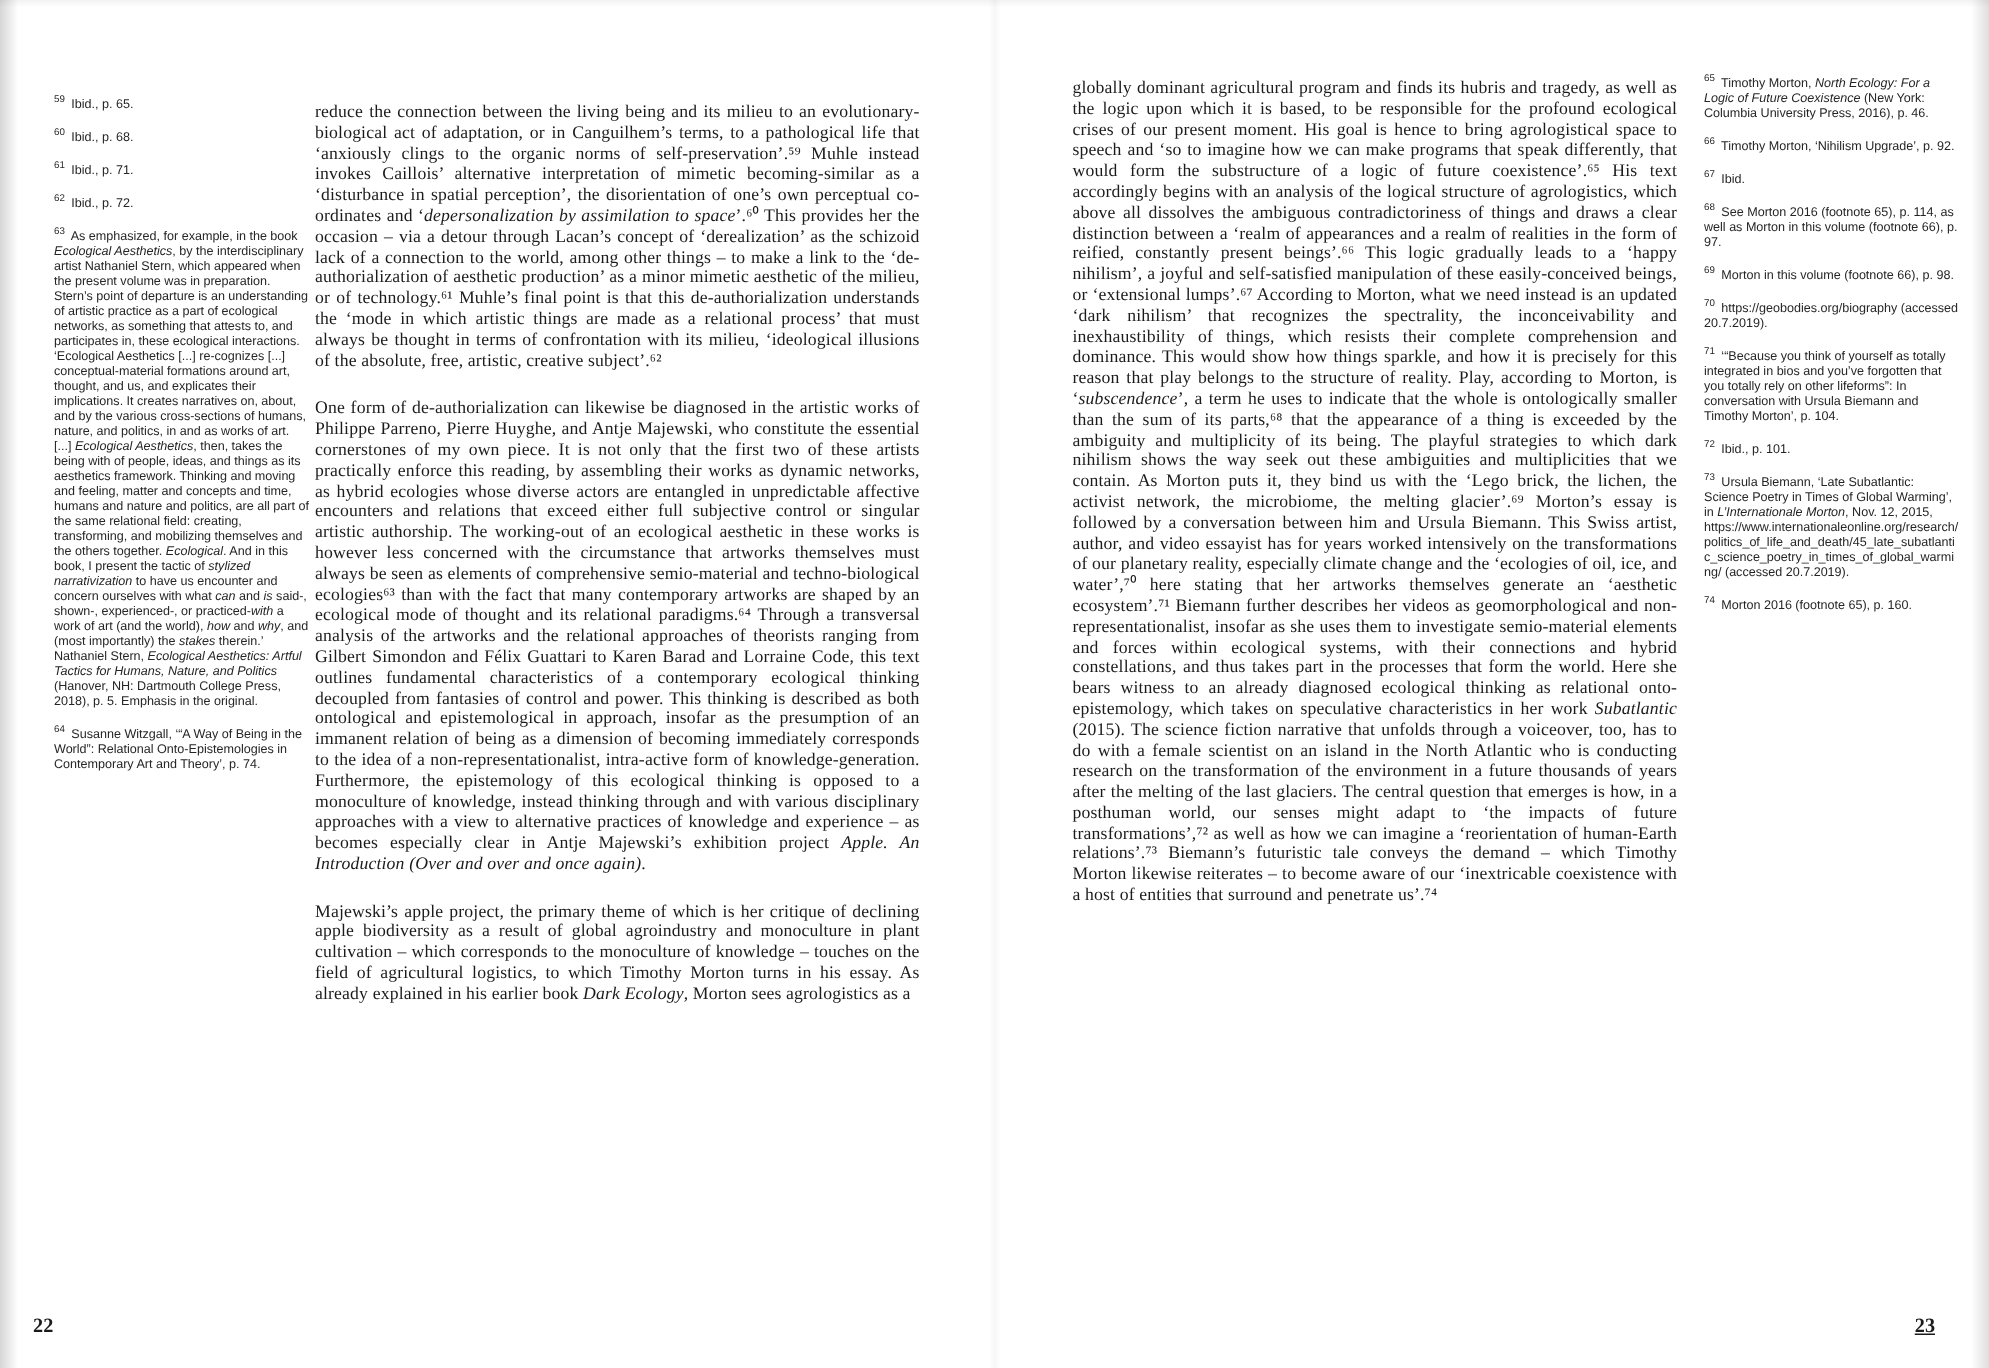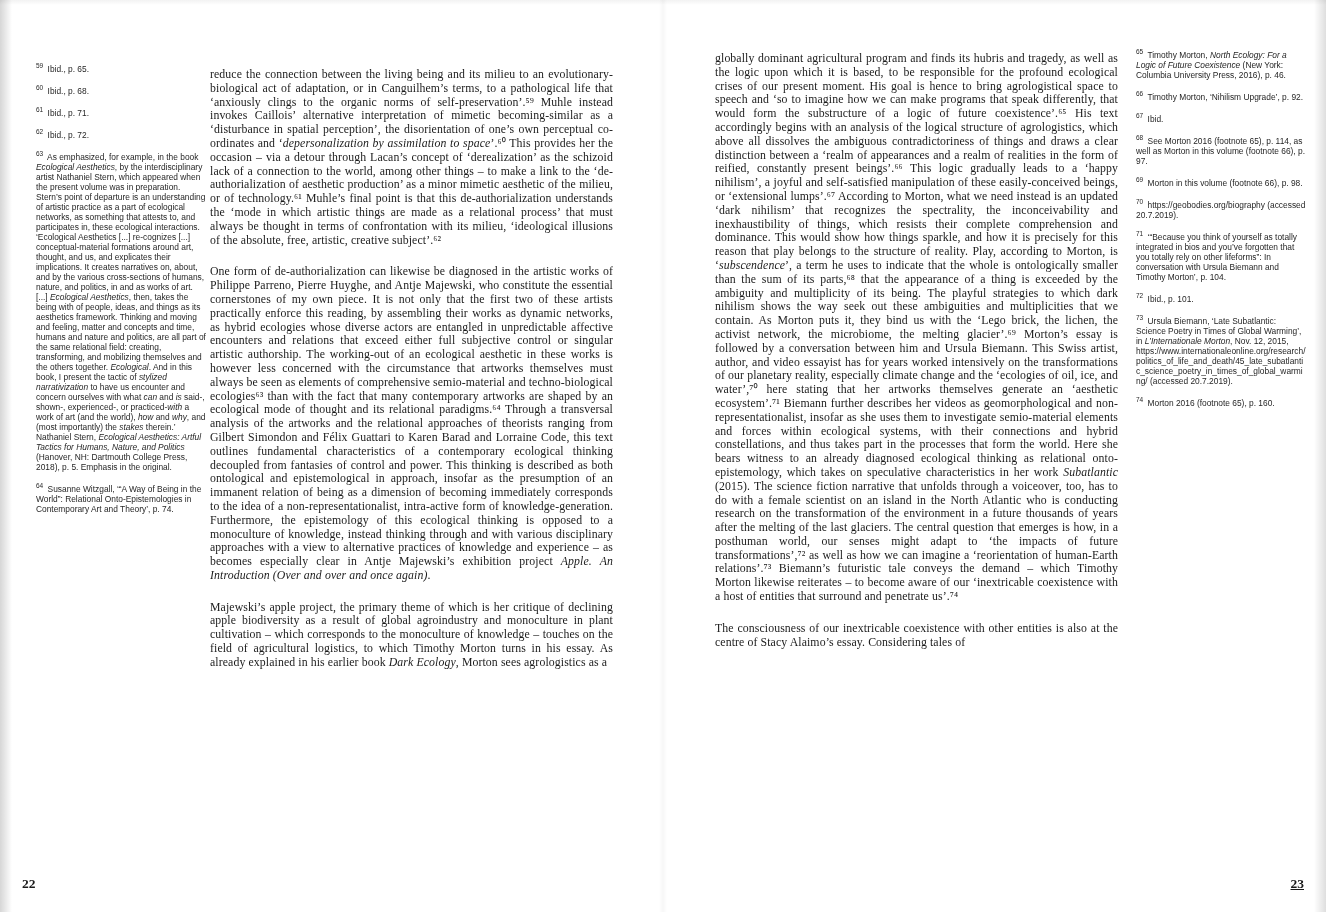--- a/index.html
+++ b/index.html
@@ -68,21 +68,21 @@
 
   .page-number {
     position: absolute;
     bottom: 20px;
     font-size: 13.5px;
     font-weight: bold;
     font-family: "Liberation Serif", serif;
     color: #1b1b1b;
   }
   .page-number-left  { left: 22px; }
-  .page-number-right { right: 22px; text-align: left; text-decoration: underline; }
+  .page-number-right { right: 36px; text-align: left; text-decoration: underline; }
 </style>
 </head>
 <body>
 
 <div class="spread">
 
   <div class="edge edge-left"></div>
   <div class="edge edge-right"></div>
   <div class="edge edge-top"></div>
   <div class="fold"></div>
@@ -100,21 +100,20 @@
         <p>reduce the connection between the living being and its milieu to an evolutionary-biological act of adaptation, or in Canguilhem’s terms, to a pathological life that ‘anxiously clings to the organic norms of self-preservation’.⁵⁹ Muhle instead invokes Caillois’ alternative interpretation of mimetic becoming-similar as a ‘disturbance in spatial perception’, the disorientation of one’s own perceptual co-ordinates and ‘<em>depersonalization by assimilation to space</em>’.⁶⁰ This provides her the occasion – via a detour through Lacan’s concept of ‘derealization’ as the schizoid lack of a connection to the world, among other things – to make a link to the ‘de-authorialization of aesthetic production’ as a minor mimetic aesthetic of the milieu, or of technology.⁶¹ Muhle’s final point is that this de-authorialization understands the ‘mode in which artistic things are made as a relational process’ that must always be thought in terms of confrontation with its milieu, ‘ideological illusions of the absolute, free, artistic, creative subject’.⁶²</p>
         <p>One form of de-authorialization can likewise be diagnosed in the artistic works of Philippe Parreno, Pierre Huyghe, and Antje Majewski, who constitute the essential cornerstones of <strong>my own</strong> piece. It is not only that the first two of these artists practically enforce this reading, by assembling their works as dynamic networks, as hybrid ecologies whose diverse actors are entangled in unpredictable affective encounters and relations that exceed either full subjective control or singular artistic authorship. The working-out of an ecological aesthetic in these works is however less concerned with the circumstance that artworks themselves must always be seen as elements of comprehensive semio-material and techno-biological ecologies⁶³ than with the fact that many contemporary artworks are shaped by an ecological mode of thought and its relational paradigms.⁶⁴ Through a transversal analysis of the artworks and the relational approaches of theorists ranging from Gilbert Simondon and Félix Guattari to Karen Barad and Lorraine Code, this text outlines fundamental characteristics of a contemporary ecological thinking decoupled from fantasies of control and power. This thinking is described as both ontological and epistemological in approach, insofar as the presumption of an immanent relation of being as a dimension of becoming immediately corresponds to the idea of a non-representationalist, intra-active form of knowledge-generation. Furthermore, the epistemology of this ecological thinking is opposed to a monoculture of knowledge, instead thinking through and with various disciplinary approaches with a view to alternative practices of knowledge and experience – as becomes especially clear in Antje Majewski’s exhibition project <em>Apple. An Introduction (Over and over and once again)</em>.</p>
         <p>Majewski’s apple project, the primary theme of which is her critique of declining apple biodiversity as a result of global agroindustry and monoculture in plant cultivation – which corresponds to the monoculture of knowledge – touches on the field of agricultural logistics, to which <strong>Timothy Morton</strong> turns in his essay. As already explained in his earlier book <em>Dark Ecology</em>, Morton sees agrologistics as a</p>
       </div>
     <div class="page-number page-number-left">22</div>
   </section>
 
   <section class="page page-right">
     <div class="main-col main-col-right" id="main-right">
         <p>globally dominant agricultural program and finds its hubris and tragedy, as well as the logic upon which it is based, to be responsible for the profound ecological crises of our present moment. His goal is hence to bring agrologistical space to speech and ‘so to imagine how we can make programs that speak differently, that would form the substructure of a logic of future coexistence’.⁶⁵ His text accordingly begins with an analysis of the logical structure of agrologistics, which above all dissolves the ambiguous contradictoriness of things and draws a clear distinction between a ‘realm of appearances and a realm of realities in the form of reified, constantly present beings’.⁶⁶ This logic gradually leads to a ‘happy nihilism’, a joyful and self-satisfied manipulation of these easily-conceived beings, or ‘extensional lumps’.⁶⁷ According to Morton, what we need instead is an updated ‘dark nihilism’ that recognizes the spectrality, the inconceivability and inexhaustibility of things, which resists their complete comprehension and dominance. This would show how things sparkle, and how it is precisely for this reason that play belongs to the structure of reality. Play, according to Morton, is ‘<em>subscendence</em>’, a term he uses to indicate that the whole is ontologically smaller than the sum of its parts,⁶⁸ that the appearance of a thing is exceeded by the ambiguity and multiplicity of its being. The playful strategies to which dark nihilism shows the way seek out these ambiguities and multiplicities that we contain. As Morton puts it, they bind us with the ‘Lego brick, the lichen, the activist network, the microbiome, the melting glacier’.⁶⁹ Morton’s essay is followed by a conversation between him and <strong>Ursula Biemann</strong>. This Swiss artist, author, and video essayist has for years worked intensively on the transformations of our planetary reality, especially climate change and the ‘ecologies of oil, ice, and water’,⁷⁰ here stating that her artworks themselves generate an ‘aesthetic ecosystem’.⁷¹ Biemann further describes her videos as geomorphological and non-representationalist, insofar as she uses them to investigate semio-material elements and forces within ecological systems, with their connections and hybrid constellations, and thus takes part in the processes that form the world. Here she bears witness to an already diagnosed ecological thinking as relational onto-epistemology, which takes on speculative characteristics in her work <em>Subatlantic</em> (2015). The science fiction narrative that unfolds through a voiceover, too, has to do with a female scientist on an island in the North Atlantic who is conducting research on the transformation of the environment in a future thousands of years after the melting of the last glaciers. The central question that emerges is how, in a posthuman world, our senses might adapt to ‘the impacts of future transformations’,⁷² as well as how we can imagine a ‘reorientation of human-Earth relations’.⁷³ Biemann’s futuristic tale conveys the demand – which Timothy Morton likewise reiterates – to become aware of our ‘inextricable coexistence with a host of entities that surround and penetrate us’.⁷⁴</p>
-        <p>The consciousness of our inextricable coexistence with other entities is also at the centre of <strong>Stacy Alaimo</strong>’s essay. Considering tales of</p>
       </div>
     <div class="fn-col fn-col-right" id="fn-right">
         <div class="fn"><sup>65</sup> Timothy Morton, <em>North Ecology: For a Logic of Future Coexistence</em> (New York: Columbia University Press, 2016), p. 46.</div>
         <div class="fn"><sup>66</sup> Timothy Morton, ‘Nihilism Upgrade’, p. 92.</div>
         <div class="fn"><sup>67</sup> Ibid.</div>
         <div class="fn"><sup>68</sup> See Morton 2016 (footnote 65), p. 114, as well as Morton in this volume (footnote 66), p. 97.</div>
         <div class="fn"><sup>69</sup> Morton in this volume (footnote 66), p. 98.</div>
         <div class="fn"><sup>70</sup> https://geobodies.org/biography (accessed 20.7.2019).</div>
         <div class="fn"><sup>71</sup> ‘“Because you think of yourself as totally integrated in bios and you’ve forgotten that you totally rely on other lifeforms”: In conversation with Ursula Biemann and Timothy Morton’, p. 104.</div>
         <div class="fn"><sup>72</sup> Ibid., p. 101.</div>

